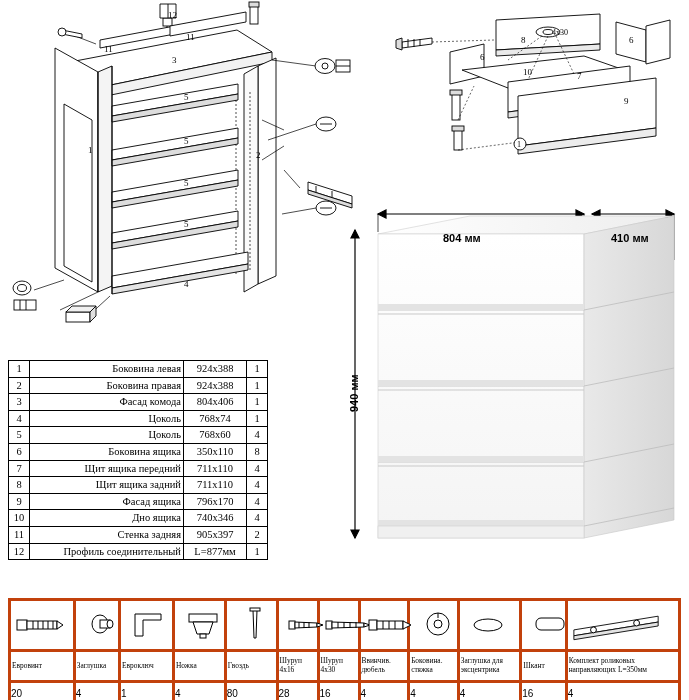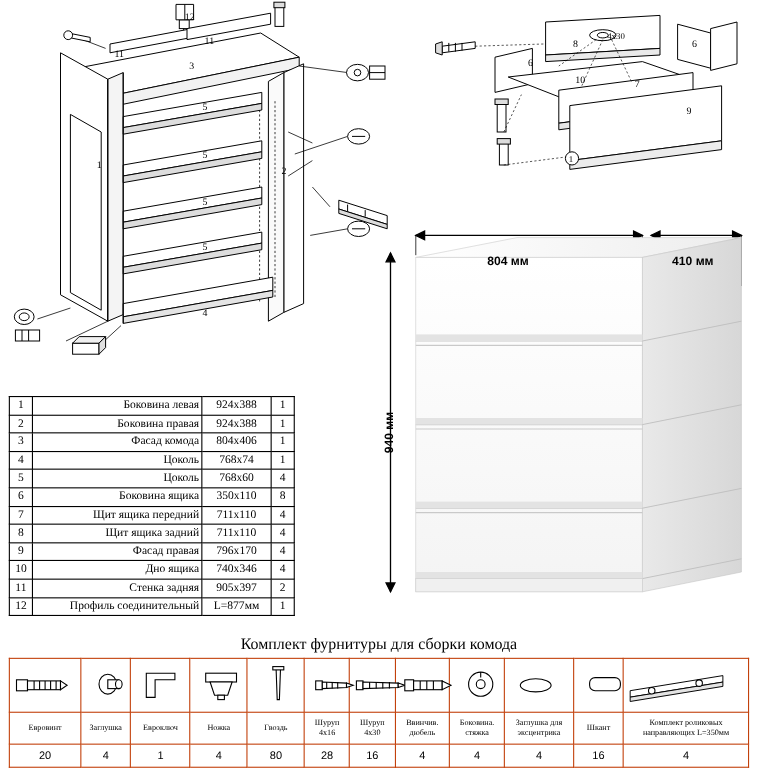--- a/index.html
+++ b/index.html
@@ -54,22 +54,22 @@
   .hw-table{
     position:absolute;
     left:8px;top:598px;
     width:673px;
     border-collapse:collapse;
     font-size:7.4px;
     font-family:"Liberation Serif", serif;
     table-layout:fixed;
   }
   .hw-table td{
-    border:1px solid #c2410c;
-    text-align:center;
+    border:3px solid #c2410c;
+    text-align:left;
     vertical-align:middle;
     padding:0;
   }
   .hw-table tr.r-pic td{height:48px;}
   .hw-table tr.r-name td{height:26px;line-height:8.6px;padding:1px;}
   .hw-table tr.r-qty td{height:20px;font-size:10px;font-family:Liberation Sans, sans-serif;}
 
   
   .dim-top{
     position:absolute;
@@ -389,21 +389,21 @@
           <td class="c-qty">4</td>
         </tr>
         <tr>
           <td class="c-idx">8</td>
           <td class="c-name">Щит ящика задний</td>
           <td class="c-dim">711х110</td>
           <td class="c-qty">4</td>
         </tr>
         <tr>
           <td class="c-idx">9</td>
-          <td class="c-name ctr">Фасад правая</td>
+          <td class="c-name ctr">Фасад ящика</td>
           <td class="c-dim">796х170</td>
           <td class="c-qty">4</td>
         </tr>
         <tr>
           <td class="c-idx">10</td>
           <td class="c-name ctr">Дно ящика</td>
           <td class="c-dim">740х346</td>
           <td class="c-qty">4</td>
         </tr>
         <tr>
@@ -414,21 +414,20 @@
         </tr>
         <tr>
           <td class="c-idx">12</td>
           <td class="c-name">Профиль соединительный</td>
           <td class="c-dim">L=877мм</td>
           <td class="c-qty">1</td>
         </tr>
       </tbody>
   </table>
 
-  <div class="hw-title">Комплект фурнитуры для сборки комода</div>
 
   <table class="hw-table">
     <colgroup>
       <col style="width:60px">
         <col style="width:42px">
         <col style="width:50px">
         <col style="width:48px">
       <col style="width:48px">
         <col style="width:38px">
         <col style="width:38px">

